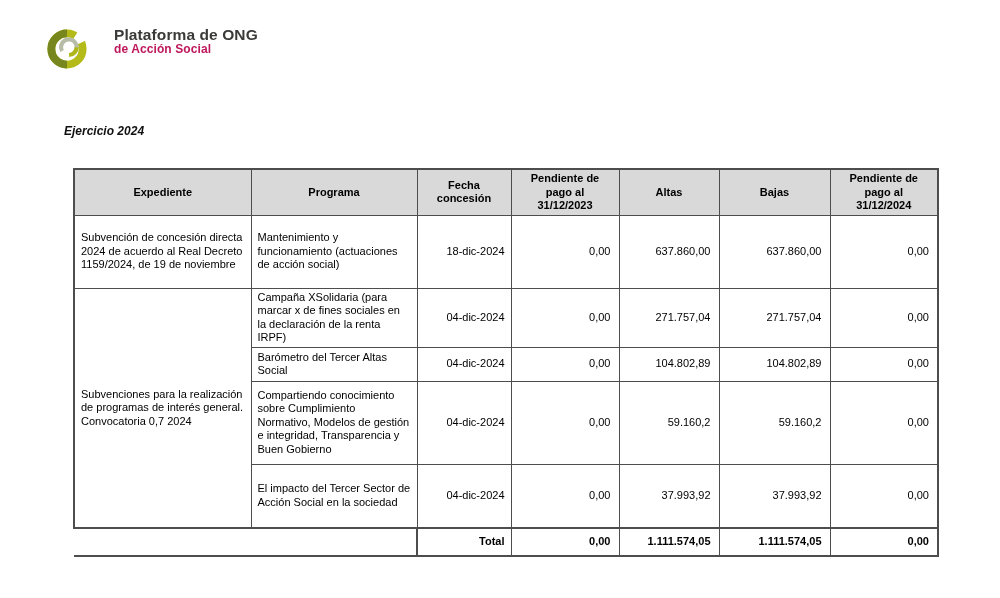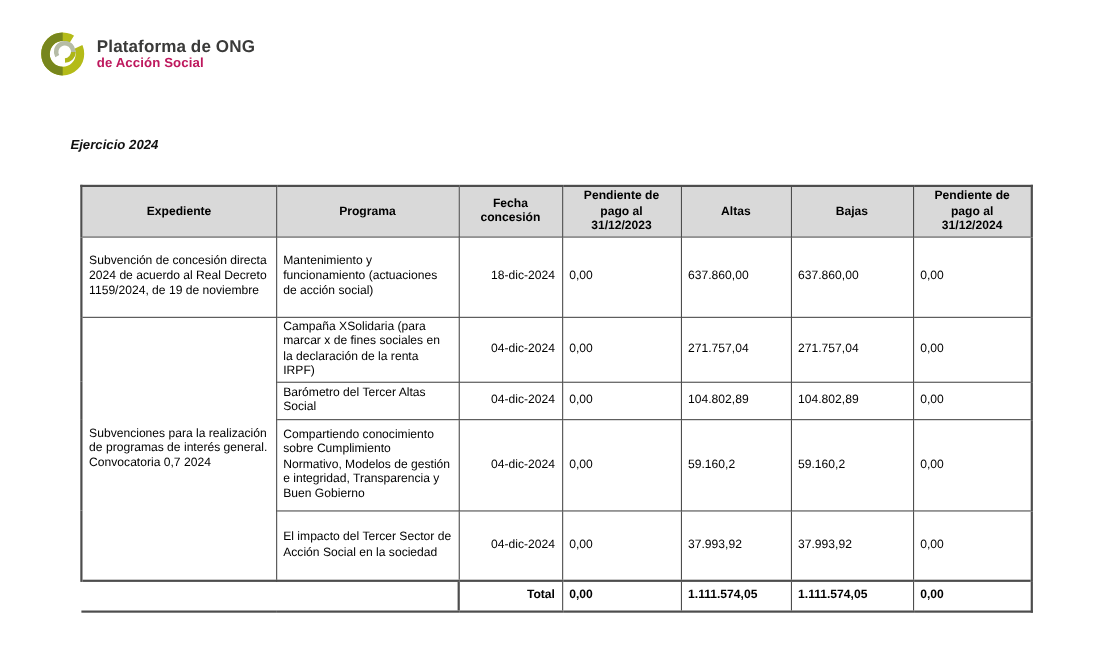--- a/index.html
+++ b/index.html
@@ -7,22 +7,22 @@
   body {
     width: 1000px; height: 598px;
     background: #ffffff;
     font-family: "Liberation Sans", sans-serif;
     position: relative;
     color: #000;
   }
 
   
   .logo {
-    position: absolute; left: 34px; top: 26px;
-    display: flex; align-items: center; gap: 8px;
+    position: absolute; left: 44px; top: 26px;
+    display: flex; align-items: flex-start; gap: 24px;
   }
   .logo-icon svg { display: block; }
   .logo-text { line-height: 1.12; }
   .logo-line1 { font-size: 15.5px; font-weight: bold; color: #3a3a39; letter-spacing: 0.1px; }
   .logo-line2 { font-size: 12px; font-weight: bold; color: #be185d; letter-spacing: 0.1px; }
 
   
   .doc-title {
     position: absolute; left: 64px; top: 124px;
     font-size: 12px; font-weight: bold; font-style: italic; color: #111;
@@ -46,21 +46,21 @@
   thead th {
     background: #d9d9d9;
     font-weight: bold;
     text-align: center;
     border-top: 2px solid #4d4d4d;
   }
   .edge-left  { border-left: 2px solid #4d4d4d; }
   .edge-right { border-right: 2px solid #4d4d4d; }
   td.text { text-align: left; }
   td.date { text-align: right; }
-  td.num  { padding-right: 8px; }
+  td.num  { text-align: right; padding-right: 8px; }
   td.expediente { white-space: pre-line; }
 
   tr.total-row td {
     font-weight: bold;
     border-top: 2px solid #4d4d4d;
     border-bottom: 2px solid #4d4d4d;
   }
   td.spacer {
     border: none;
     border-top: 2px solid #4d4d4d;

